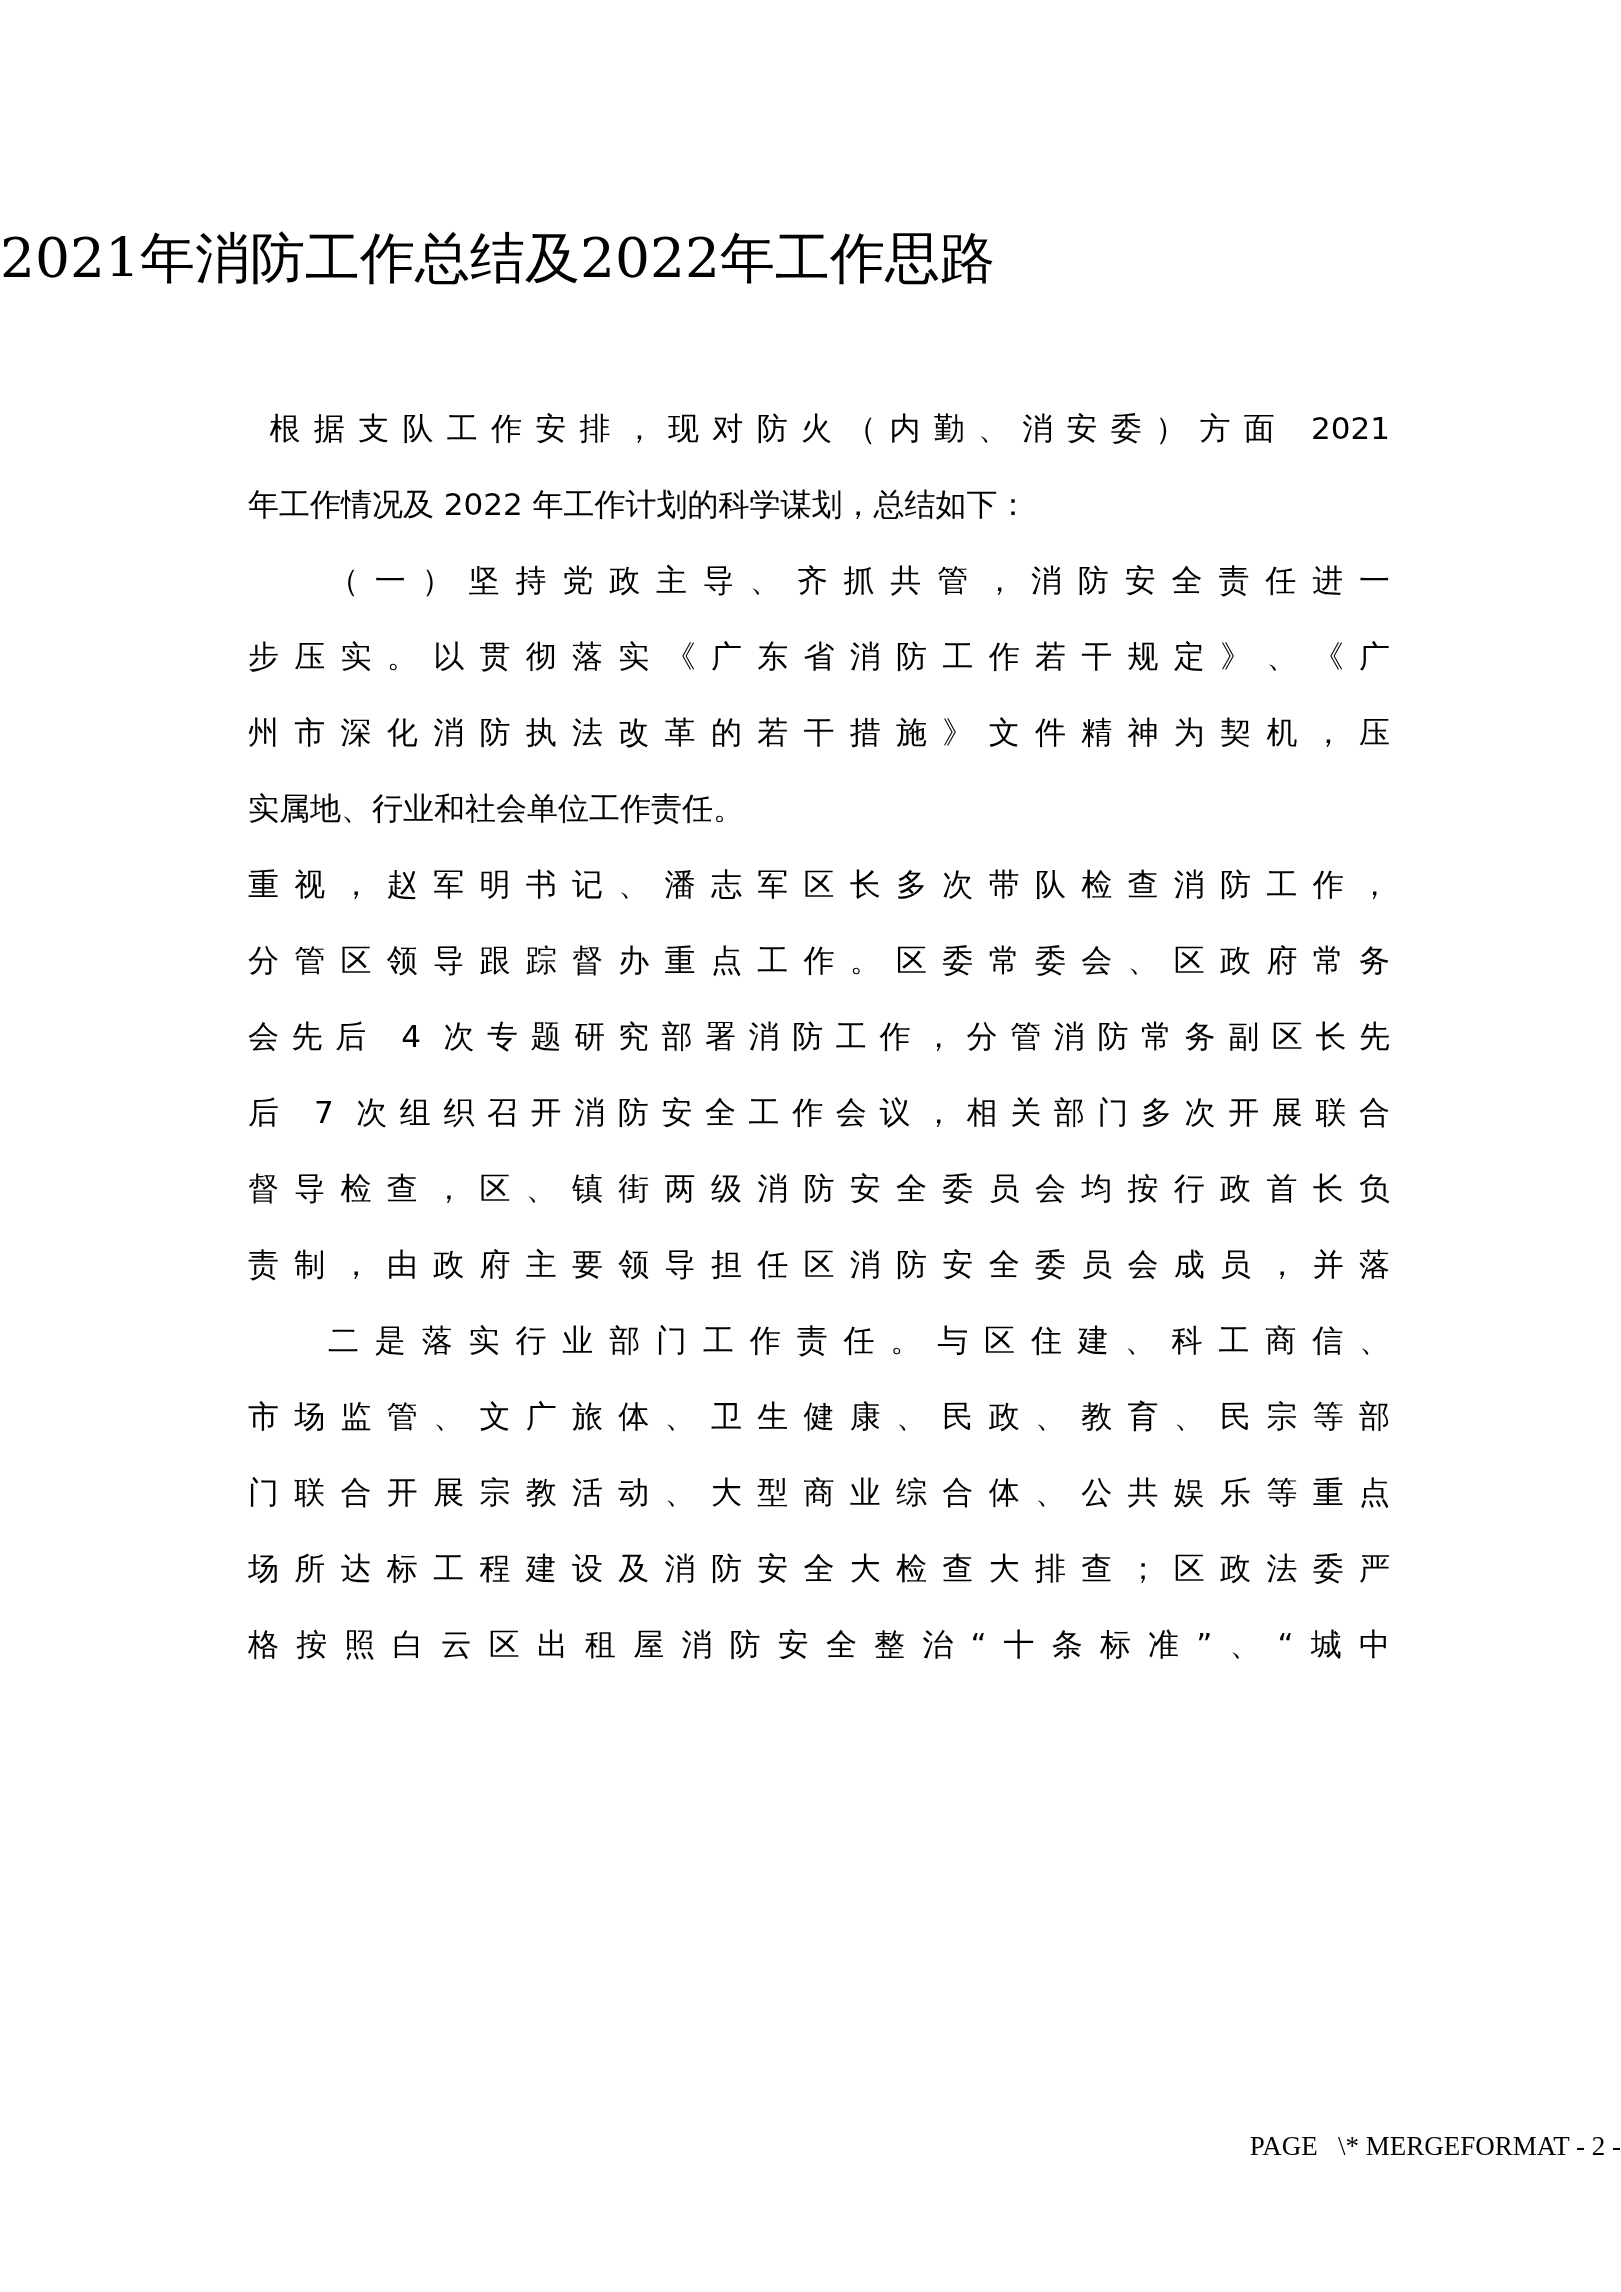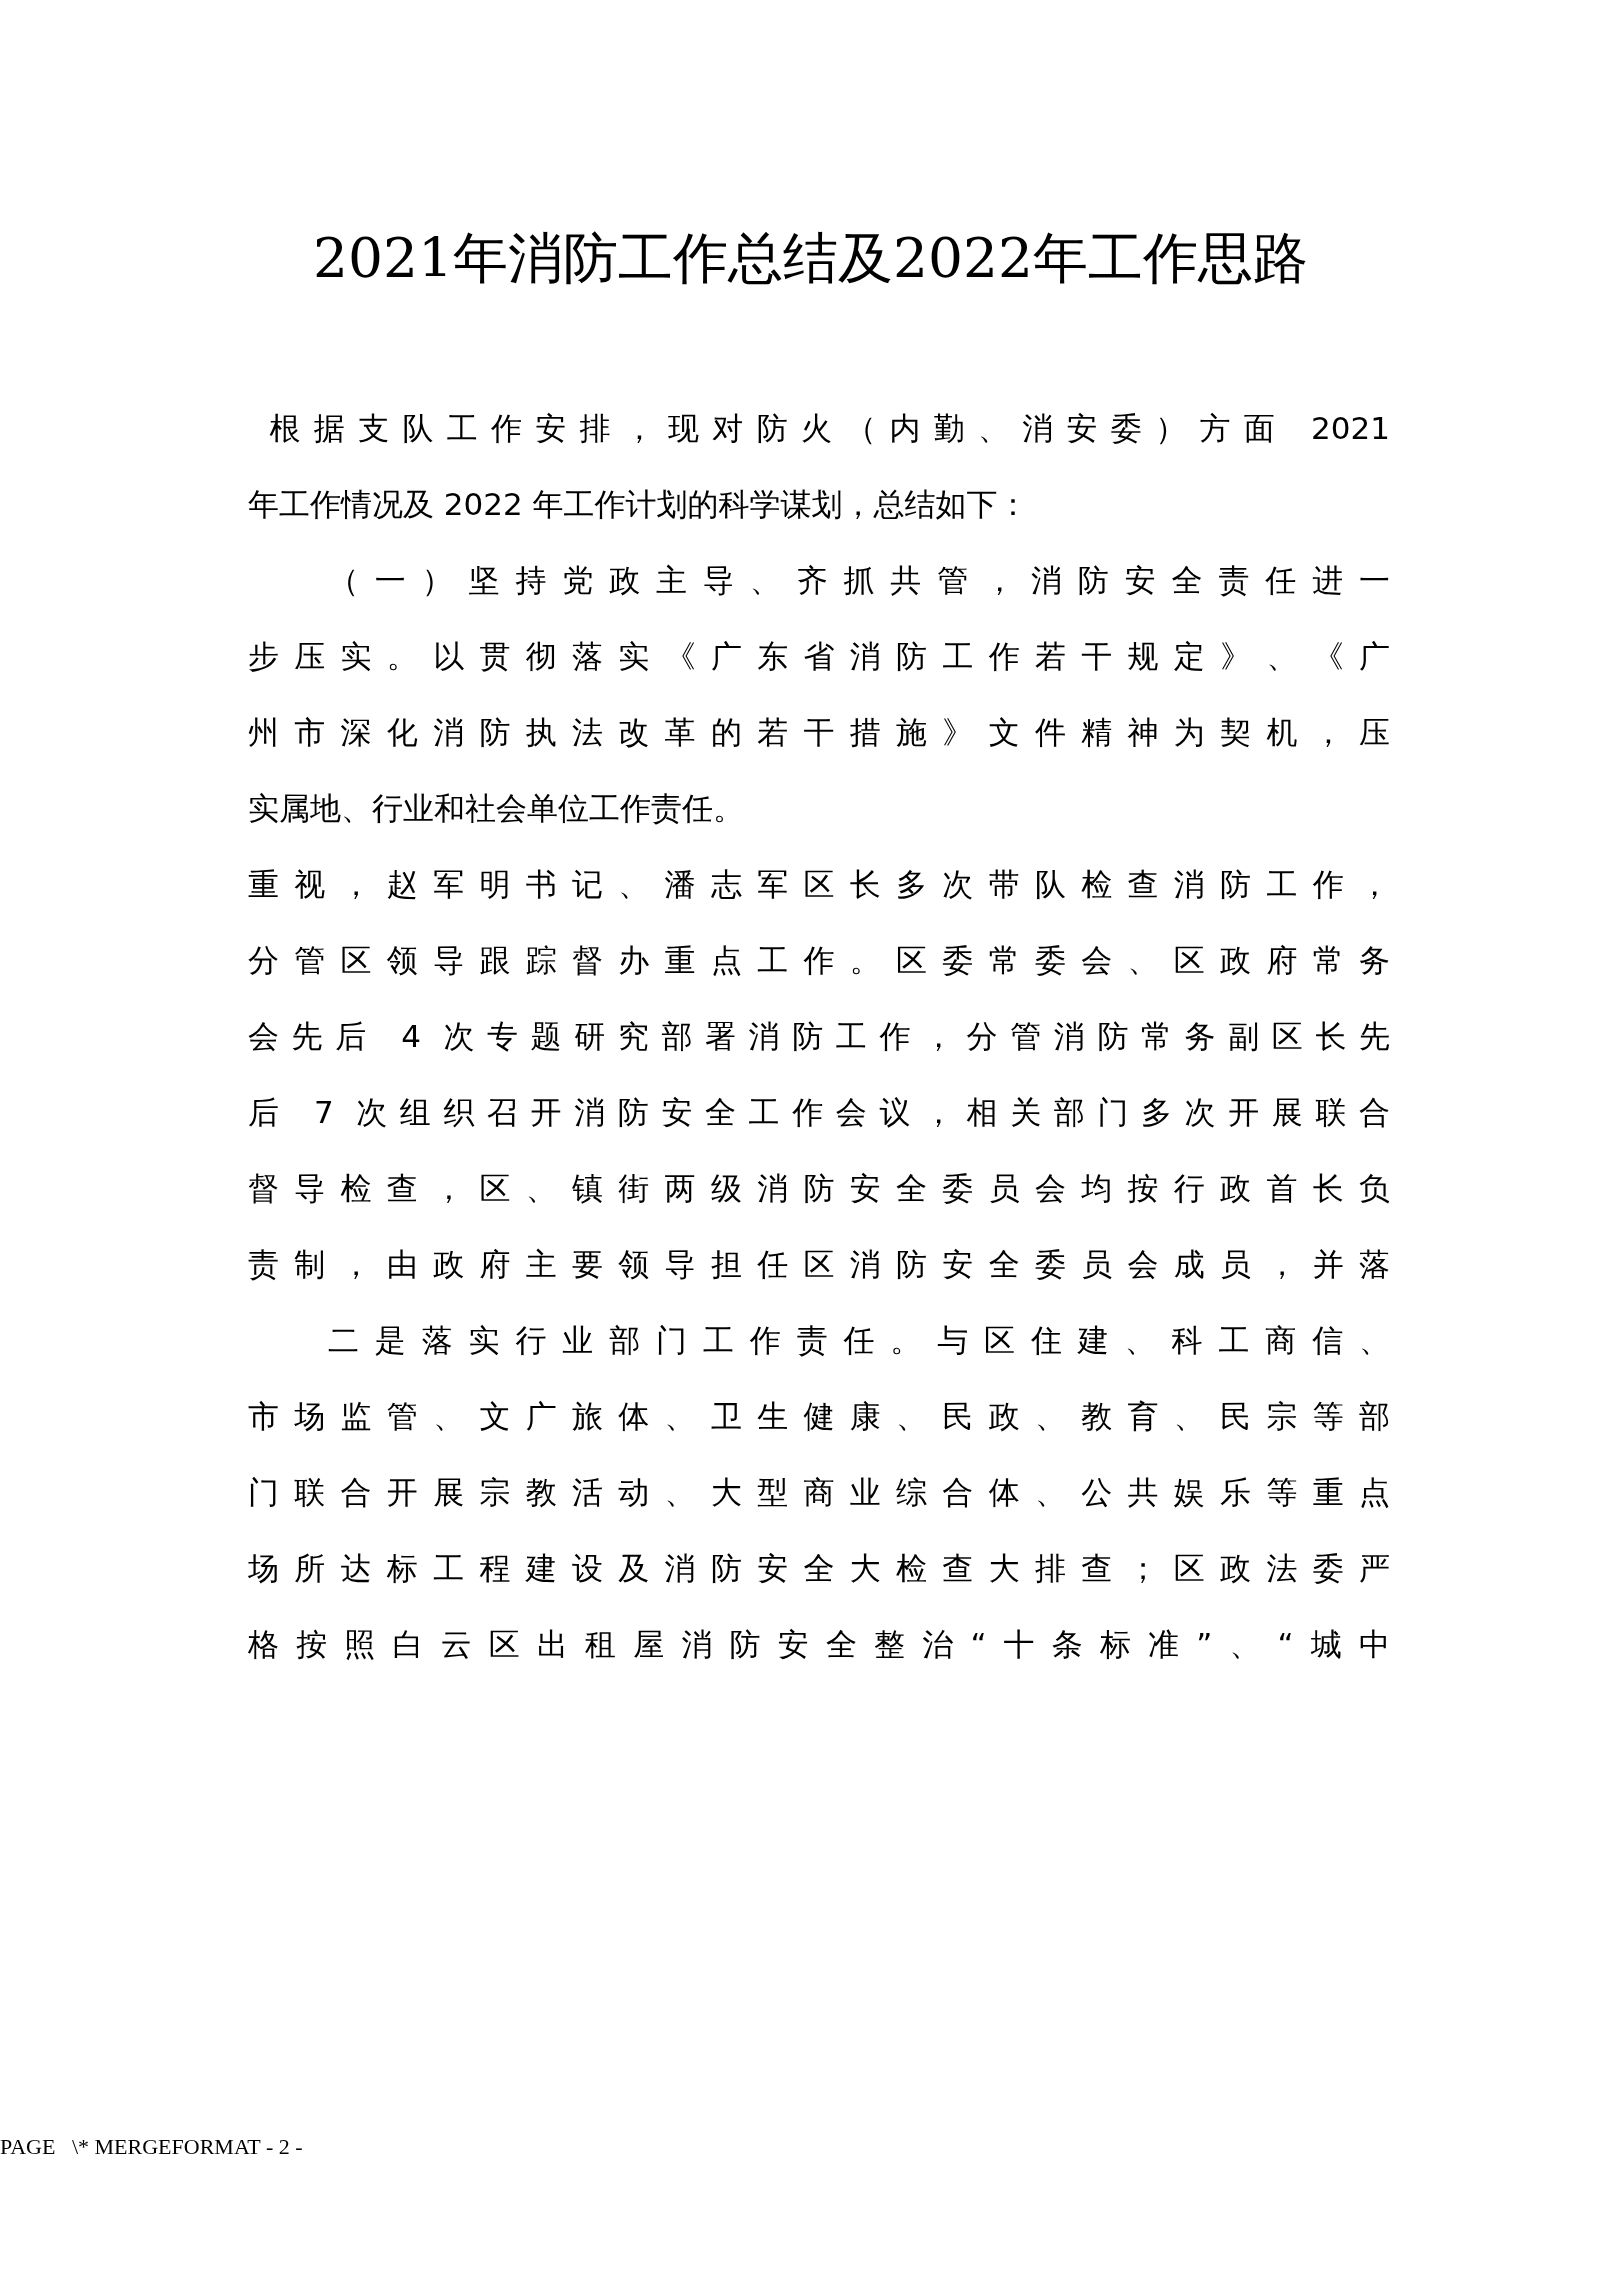--- a/index.html
+++ b/index.html
@@ -14,21 +14,20 @@
     .page {
       position: absolute;
       left: 0; top: 0;
       width: 1621px; height: 2293px;
       background: #ffffff;
     }
     .title {
       position: absolute;
       left: 0; right: 0;
       top: 223px;
-      text-align: center;
       font-family: "DejaVu Serif", serif;
       font-size: 55px;
       line-height: 71px;
       letter-spacing: 0px;
       white-space: nowrap;
     }
     .body-text {
       position: absolute;
       left: 248px;
       width: 1142px;
@@ -44,23 +43,23 @@
       text-align-last: justify;
     }
     .line.last { text-align-last: left; }
     .indent1 { padding-left: 21.6px; }
     .indent2 { padding-left: 80px; }
     .bold { font-weight: normal; }
     .footer {
       position: absolute;
       left: 0; right: 0;
       top: 2132px;
-      text-align: left;
+      text-align: right;
       font-family: "Liberation Serif", serif;
-      font-size: 22px;
+      font-size: 27px;
       line-height: 29px;
       white-space: pre;
     }
   </style>
 </head>
 <body>
 
 <div class="page">
 
   <div class="title">2021年消防工作总结及2022年工作思路</div>

